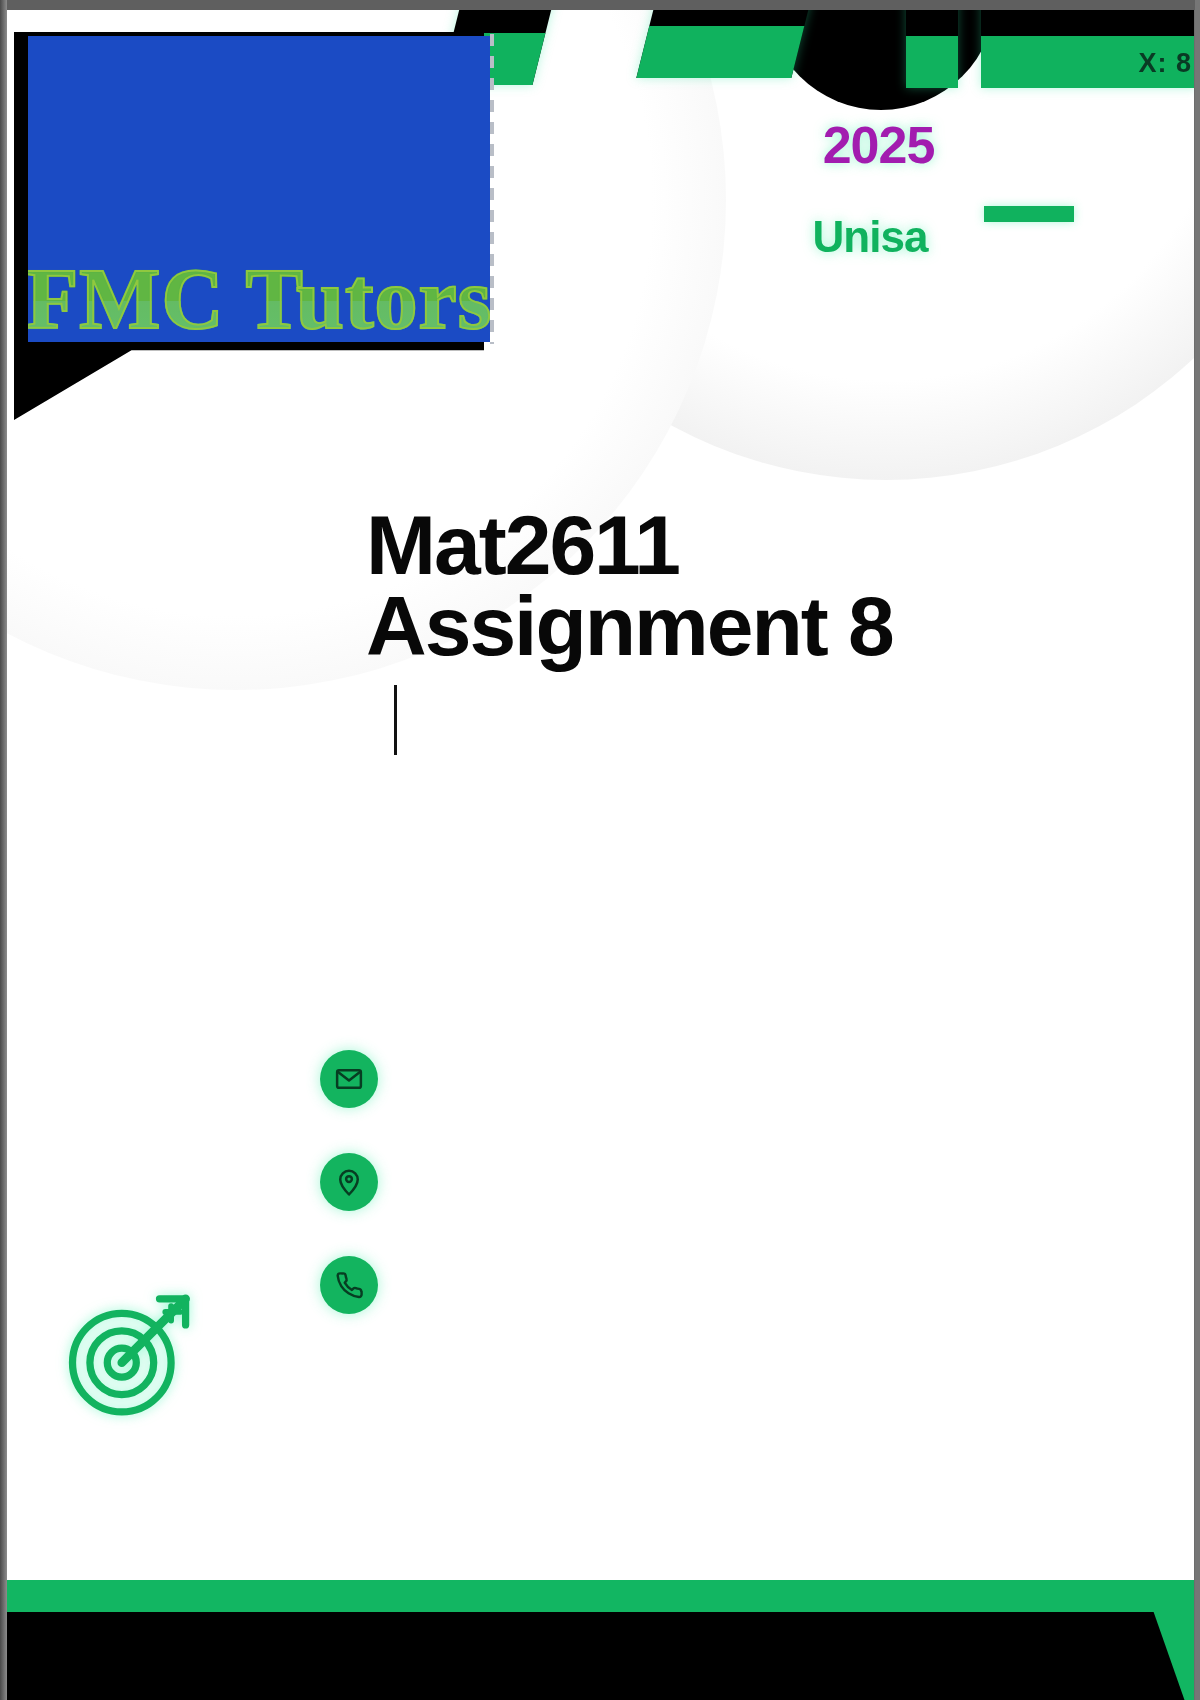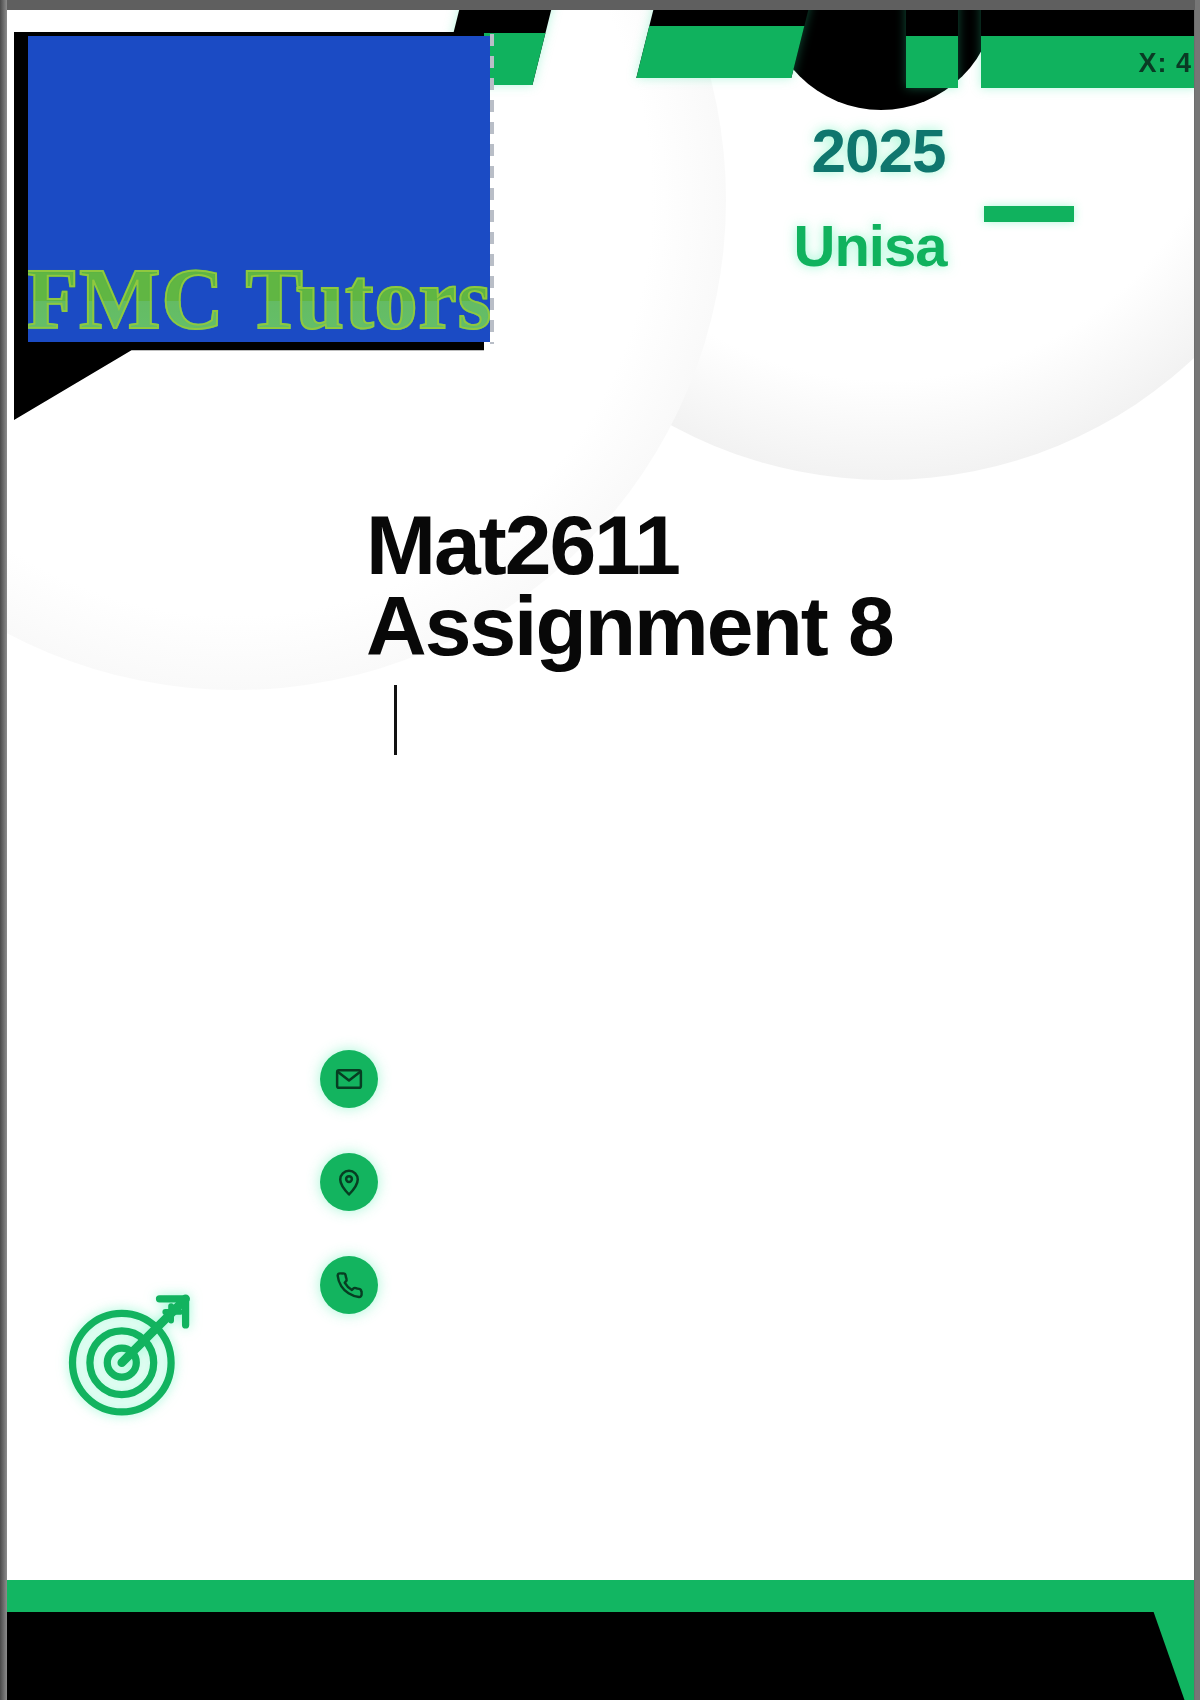--- a/index.html
+++ b/index.html
@@ -103,34 +103,34 @@
     font-family: "Liberation Sans", sans-serif;
   }
 
   
   .year {
     position: absolute;
     left: 765px;
     top: 105px;
     width: 215px;
     text-align: center;
-    font-size: 62px;
+    font-size: 52px;
     font-weight: 800;
-    color: #0f766e;
+    color: #a21caf;
     letter-spacing: -1px;
     text-shadow: 0 0 12px rgba(70,240,170,.55);
     font-family: "Liberation Sans", sans-serif;
   }
   .inst {
     position: absolute;
     left: 748px;
     top: 202px;
     width: 232px;
     text-align: center;
-    font-size: 58px;
+    font-size: 44px;
     font-weight: 800;
     color: #10b25e;
     letter-spacing: -1px;
     text-shadow: 0 0 12px rgba(70,240,170,.55);
     font-family: "Liberation Sans", sans-serif;
   }
   .dash {
     position: absolute;
     left: 978px;
     top: 196px;
@@ -315,21 +315,21 @@
         </div>
       <div class="cl cl-b">
           <span class="grn"></span>
         </div>
       <div class="cl cl-c">
           <span class="grn"></span>
         </div>
       <div class="cl cl-d">
           <span class="grn"></span>
         </div>
-      <div class="xlabel">X: 4</div>
+      <div class="xlabel">X: 8</div>
     </div>
 
     <div class="year">2025</div>
     <div class="dash"></div>
     <div class="inst">Unisa</div>
 
     <div class="logo-shadow"></div>
     <div class="logo-box">
       <span class="logo-text">FMC Tutors</span>
     </div>

